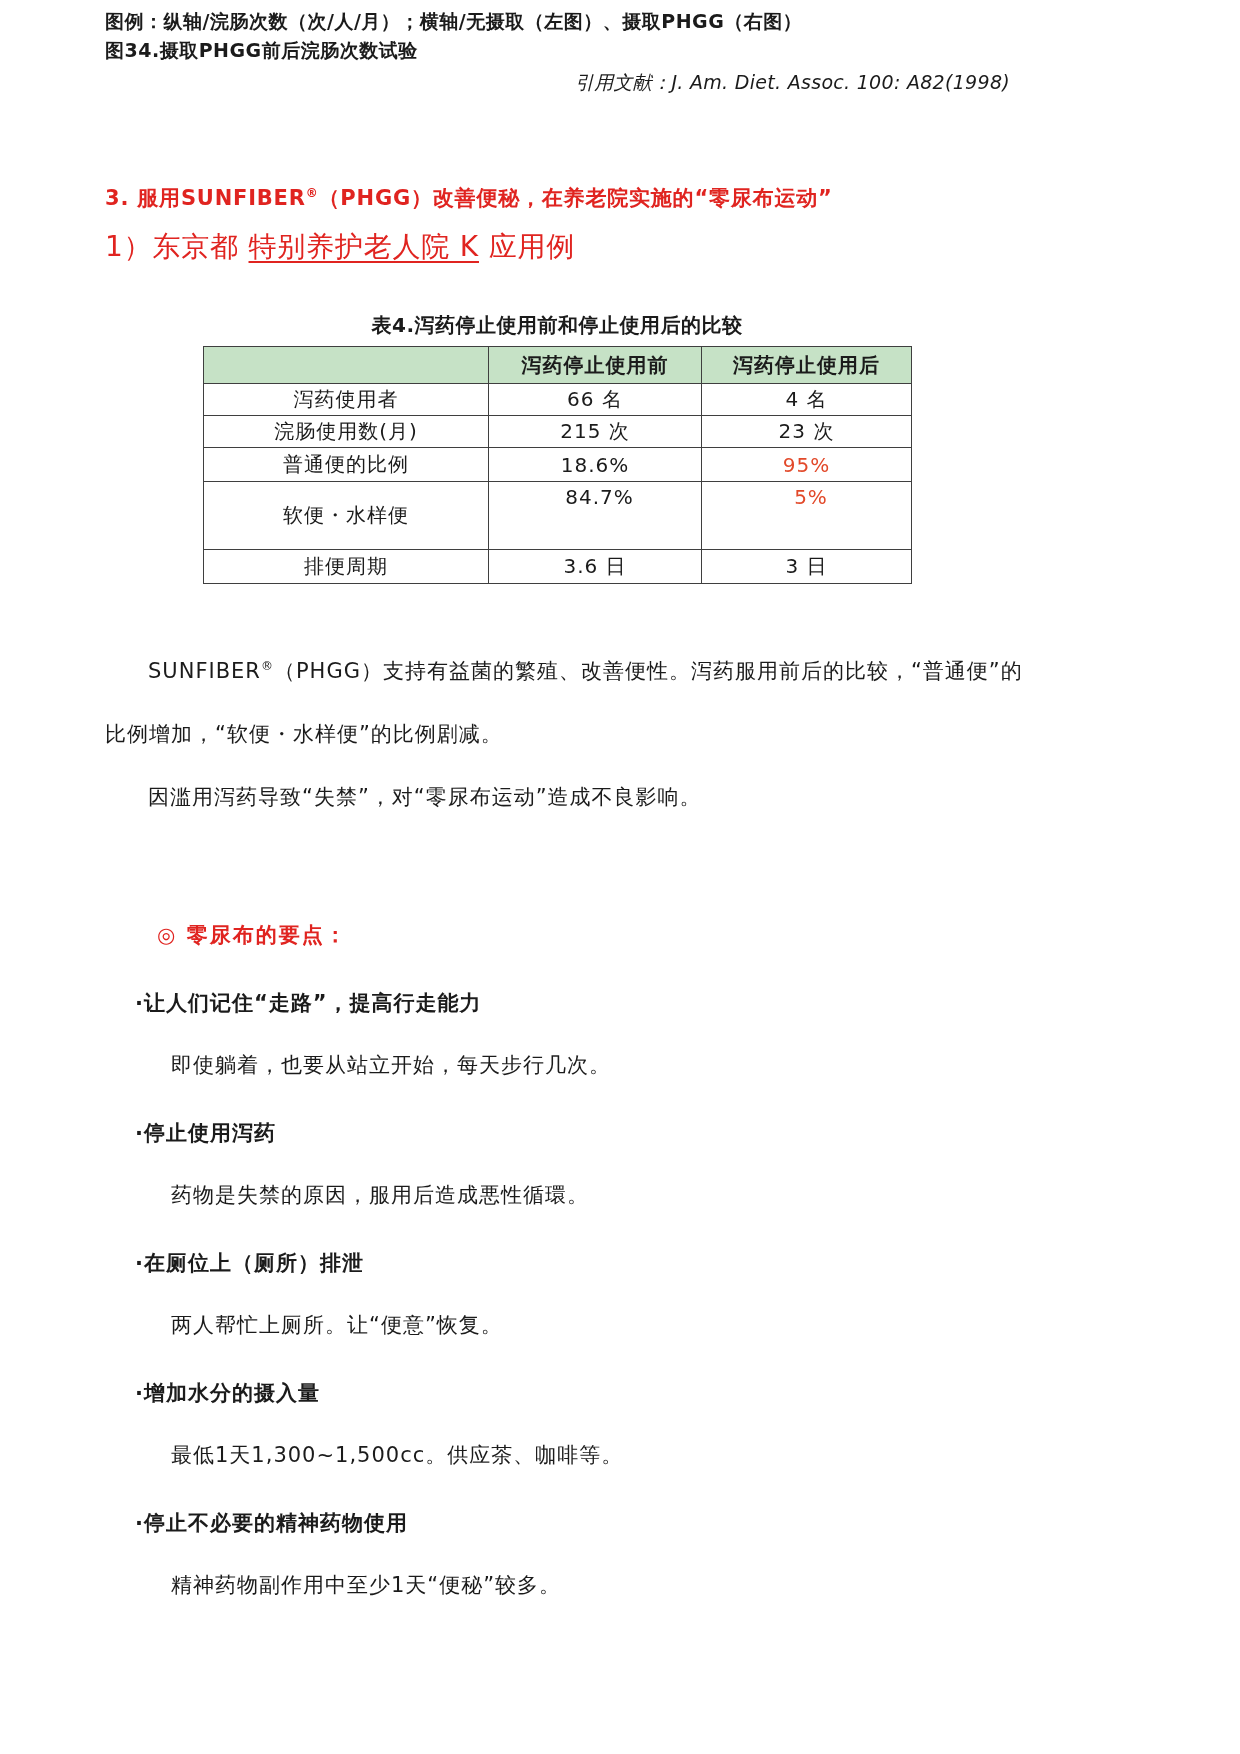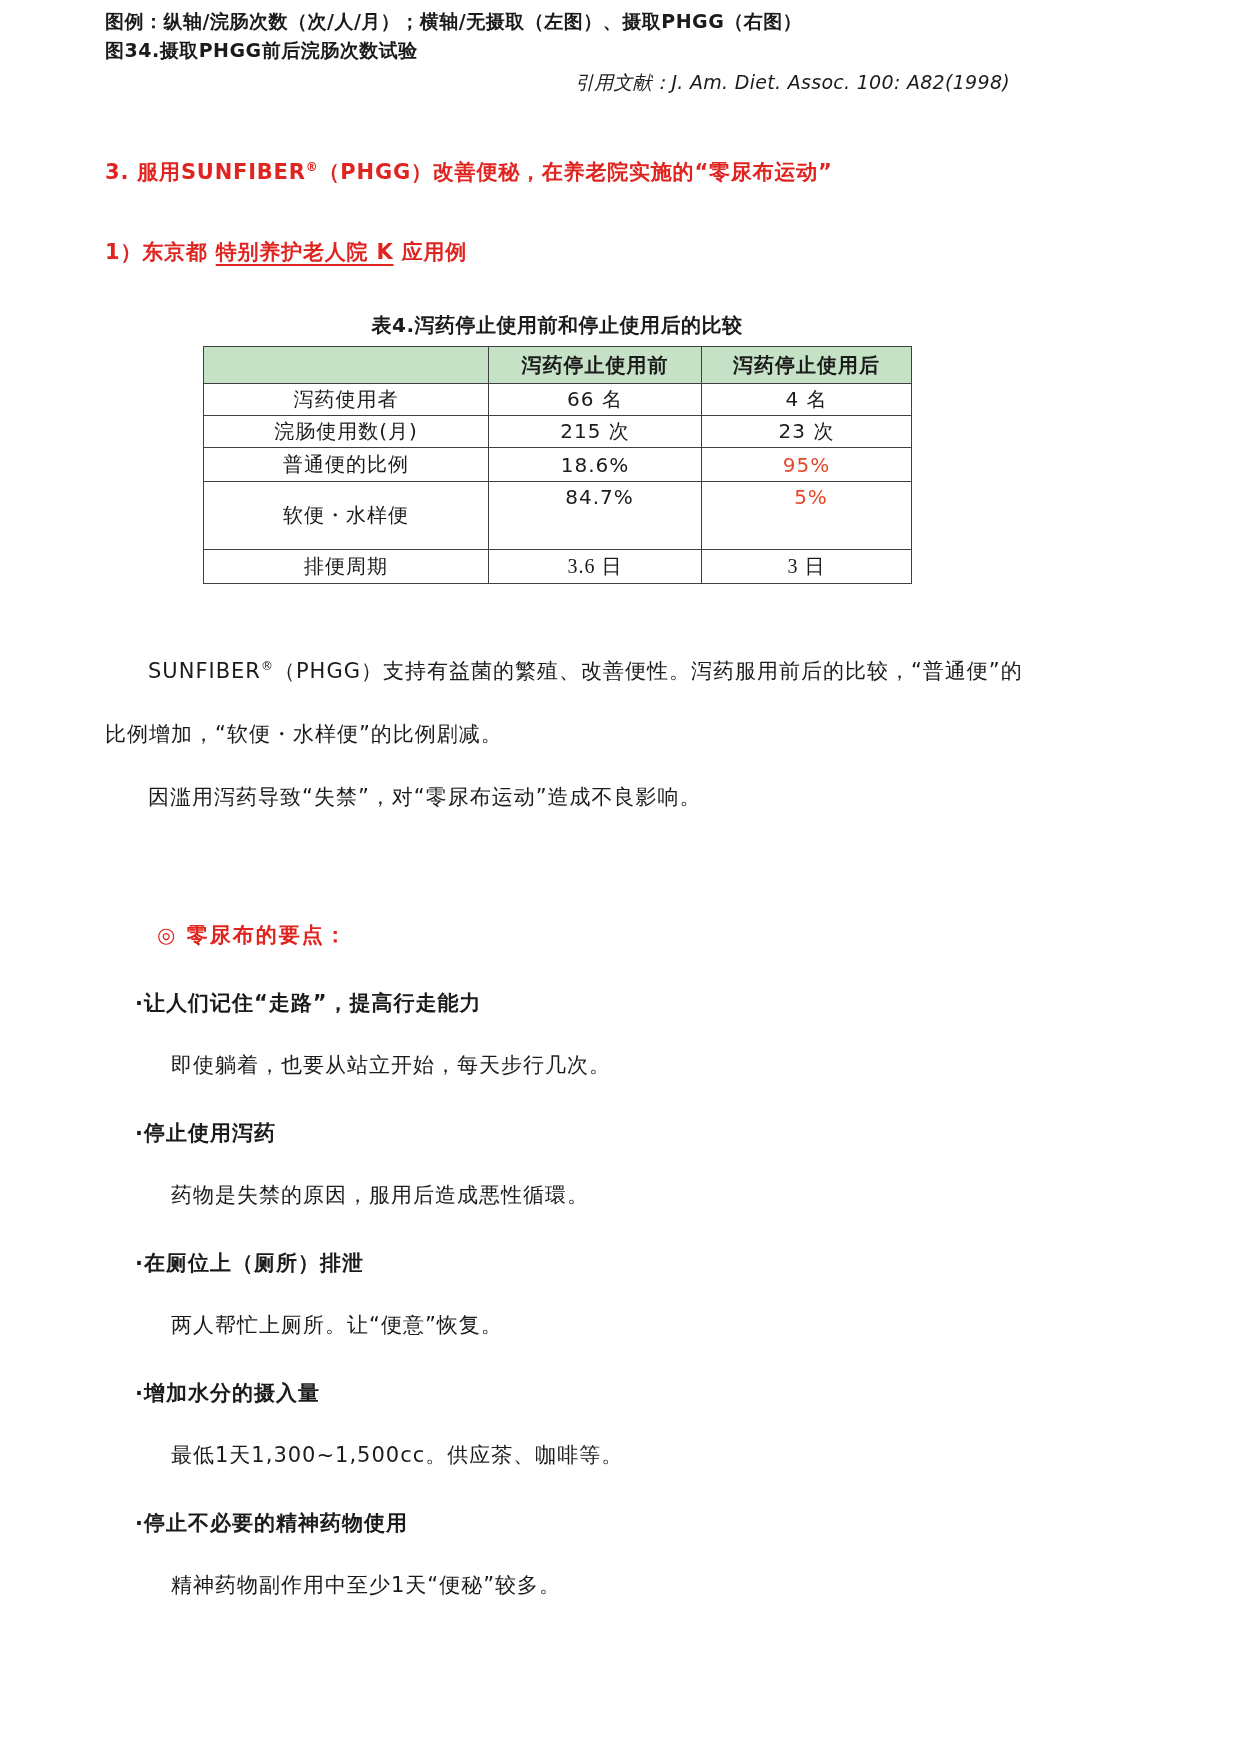--- a/index.html
+++ b/index.html
@@ -8,22 +8,22 @@
     font-family:"DejaVu Sans","Liberation Sans",sans-serif;
     color:#1b1b1b;
     -webkit-font-smoothing:antialiased;
   }
   .content { padding:8px 105px 0 105px; box-sizing:border-box; }
 
   .caption-line { font-weight:bold; font-size:19px; line-height:27px; letter-spacing:0.5px; }
   .caption-line.second { margin-top:2px; }
   .citation { text-align:right; font-style:italic; font-size:19px; padding-right:125px; margin-top:6px; letter-spacing:0.3px; }
 
-  .h1 { margin-top:62px; color:var(--red); font-weight:bold; font-size:21px; letter-spacing:0.8px; }
-  .h2 { margin-top:52px; color:var(--red); font-weight:bold; font-size:21px; letter-spacing:0.8px; }
+  .h1 { margin-top:88px; color:var(--red); font-weight:bold; font-size:21px; letter-spacing:0.8px; }
+  .h2 { margin-top:16px; color:var(--red); font-weight:normal; font-size:28px; letter-spacing:0.8px; }
   .h2 .underlined { text-decoration:underline; text-underline-offset:5px; }
   sup.reg { font-size:12px; vertical-align:super; line-height:0; }
 
   .intro { margin-top:38px; font-size:21px; line-height:53px; letter-spacing:1px; }
   .indent { text-indent:43px; }
 
   .table-block { margin:46px 0 0 98px; width:708px; }
   .table-title { text-align:center; font-weight:bold; font-size:20px; letter-spacing:0.5px; margin-bottom:7px; }
   table.cmp { border-collapse:collapse; width:708px; table-layout:fixed; }
   table.cmp col.c1 { width:285px; }
@@ -32,21 +32,21 @@
   table.cmp th, table.cmp td {
     border:1.5px solid var(--border);
     text-align:center; vertical-align:middle;
     font-size:20px; padding:0; letter-spacing:1px;
   }
   table.cmp thead th { background:var(--thead-bg); font-weight:bold; height:36px; }
   table.cmp tbody td { height:31px; font-weight:normal; }
   table.cmp tr.r3 td { height:33px; }
   table.cmp tr.tall td { height:64px; }
   table.cmp tr.tall td.val { vertical-align:top; padding-top:3px;padding-left:9px; }
-  table.cmp tr.last td { height:33px;font-family:Liberation Serif, serif; }
+  table.cmp tr.last td { height:33px; }
   .red-val { color:var(--vred); }
 
   .discussion { margin-top:56px; font-size:21px; line-height:63px; letter-spacing:1px; }
 
   .points-heading { margin-top:92px; padding-left:52px; color:var(--red); font-weight:bold; font-size:21px; letter-spacing:2px; }
   .bullets { font-size:21px; letter-spacing:1px; }
   .b-title { font-weight:bold; margin-top:40px; padding-left:30px; line-height:28px; }
   .b-desc  { font-weight:normal; margin-top:34px; padding-left:66px; line-height:28px; }
 </style>
 </head>

